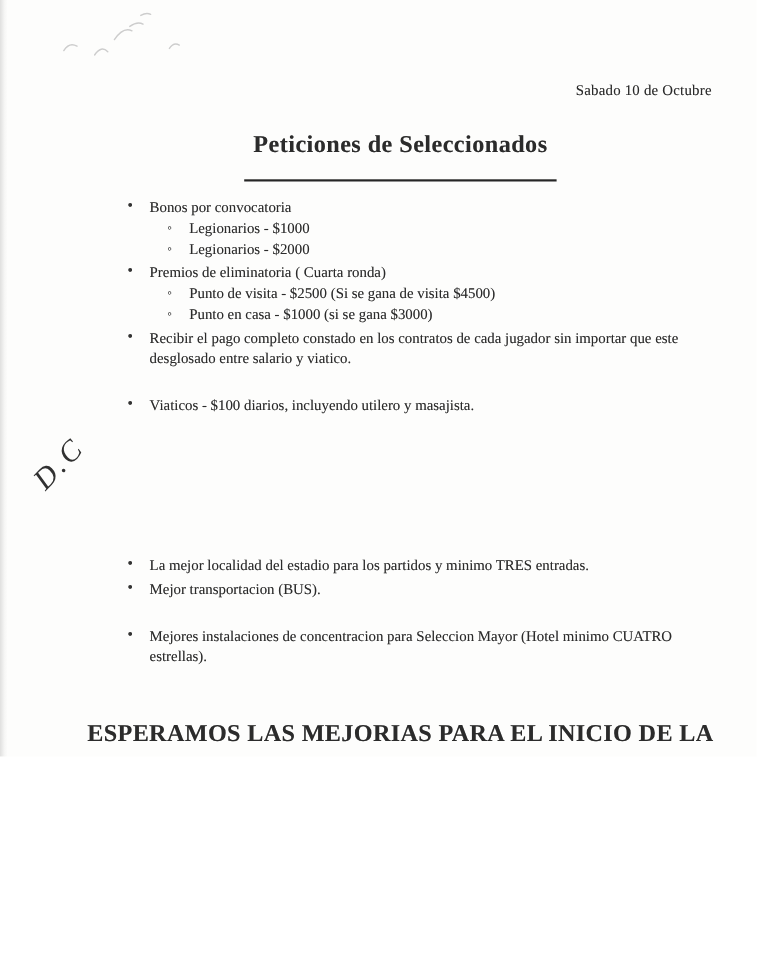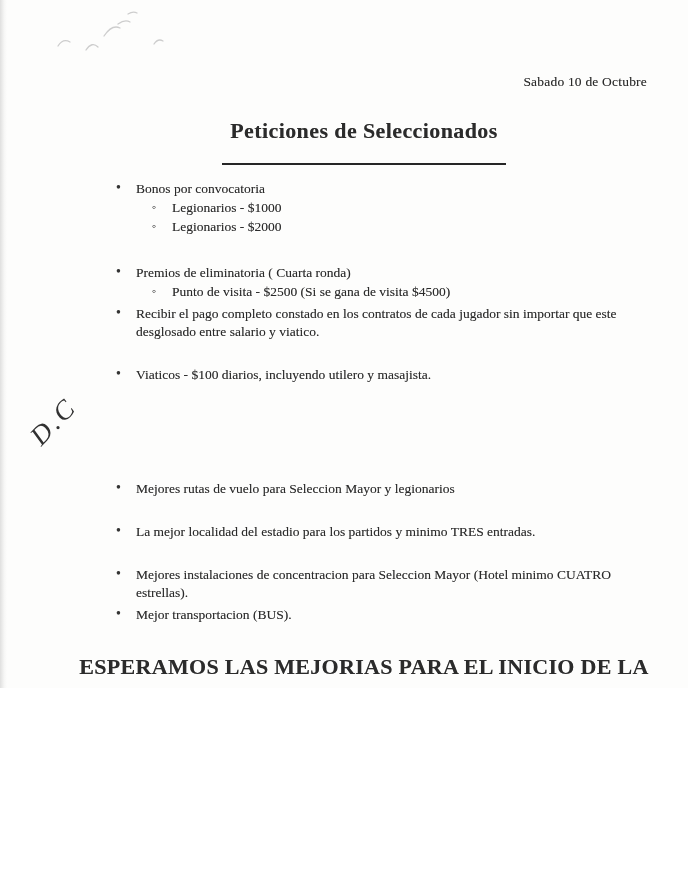--- a/index.html
+++ b/index.html
@@ -42,21 +42,21 @@
   .b1{position:relative;padding-left:26px;}
   .b1::before{
     content:"\2022";
     position:absolute;left:6px;top:-1px;font-size:14px;color:#333;
   }
   .b2{position:relative;margin-left:36px;padding-left:26px;margin-top:1px;}
   .b2::before{
     content:"\25E6";
     position:absolute;left:6px;top:-1px;font-size:12px;color:#333;
   }
-  .gap-s{margin-top:28px;}
+  .gap-s{margin-top:3px;}
   .gap-m{margin-top:25px;}
   .gap-l{margin-top:4px;}
 
   .mid-heading{
     position:absolute;left:60px;top:424px;width:608px;
     text-align:center;
     font-size:15px;font-weight:bold;letter-spacing:.4px;
   }
   .closing-heading{
     position:absolute;left:60px;top:652px;width:608px;
@@ -119,43 +119,43 @@
     <div class="b2">
       <span>Legionarios - $2000</span>
     </div>
 
     <div class="b1 gap-s">
       <span>Premios de eliminatoria ( Cuarta ronda)</span>
     </div>
     <div class="b2">
       <span>Punto de visita - $2500 (Si se gana de visita $4500)</span>
     </div>
+    <div class="b2">
+      <span>Punto en casa - $1000 (si se gana $3000)</span>
+    </div>
 
     <div class="b1 gap-l">
       <span>Recibir el pago completo constado en los contratos de cada jugador sin importar que este desglosado entre salario y viatico.</span>
     </div>
 
     <div class="b1 gap-m">
       <span>Viaticos - $100 diarios, incluyendo utilero y masajista.</span>
     </div>
   </div>
 
 
   <div class="list list-b scan-text">
-    <div class="b1">
-      <span>Mejores rutas de vuelo para Seleccion Mayor y legionarios</span>
-    </div>
     <div class="b1 gap-m">
       <span>La mejor localidad del estadio para los partidos y minimo TRES entradas.</span>
     </div>
+    <div class="b1 gap-l">
+      <span>Mejor transportacion (BUS).</span>
+    </div>
     <div class="b1 gap-m">
       <span>Mejores instalaciones de concentracion para Seleccion Mayor (Hotel minimo CUATRO estrellas).</span>
-    </div>
-    <div class="b1 gap-l">
-      <span>Mejor transportacion (BUS).</span>
     </div>
   </div>
 
   <div class="closing-heading scan-text">
     <span class="inner">ESPERAMOS LAS MEJORIAS PARA EL INICIO DE LA PROXIMA CONCENTRACION</span>
   </div>
 
   <div class="hand hand-dc">D.C</div>
 
   <div class="hand hand-recibido">Recibido:</div>

